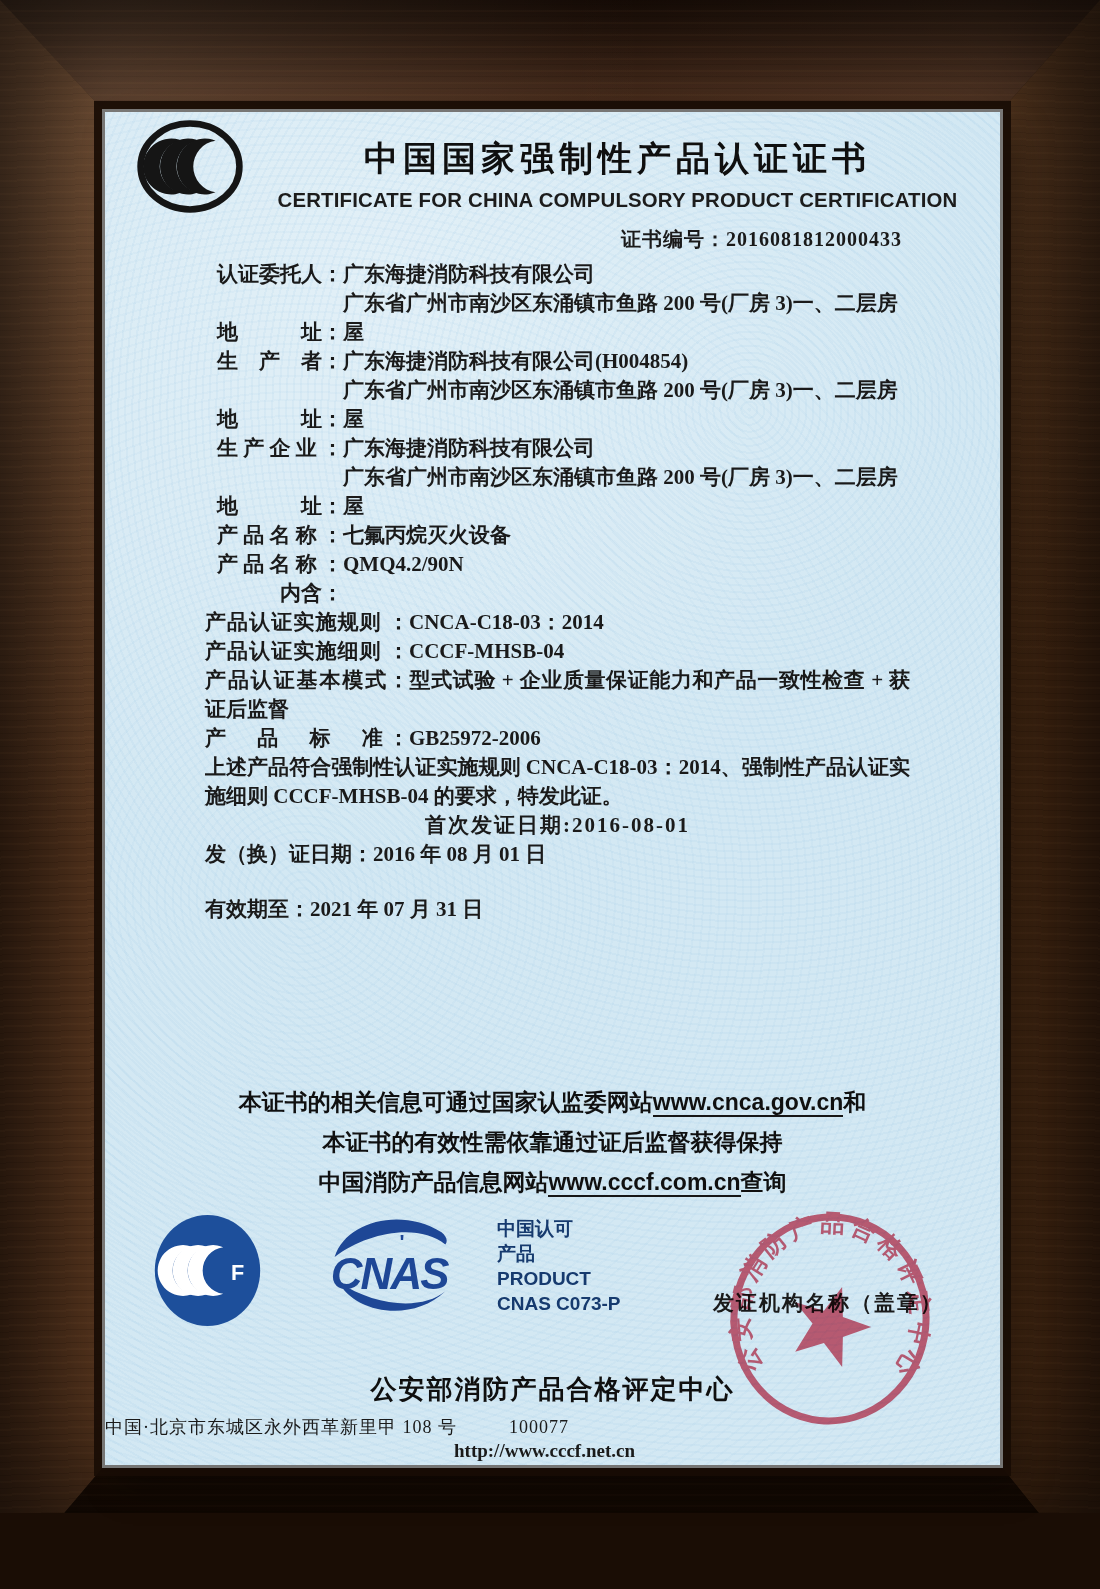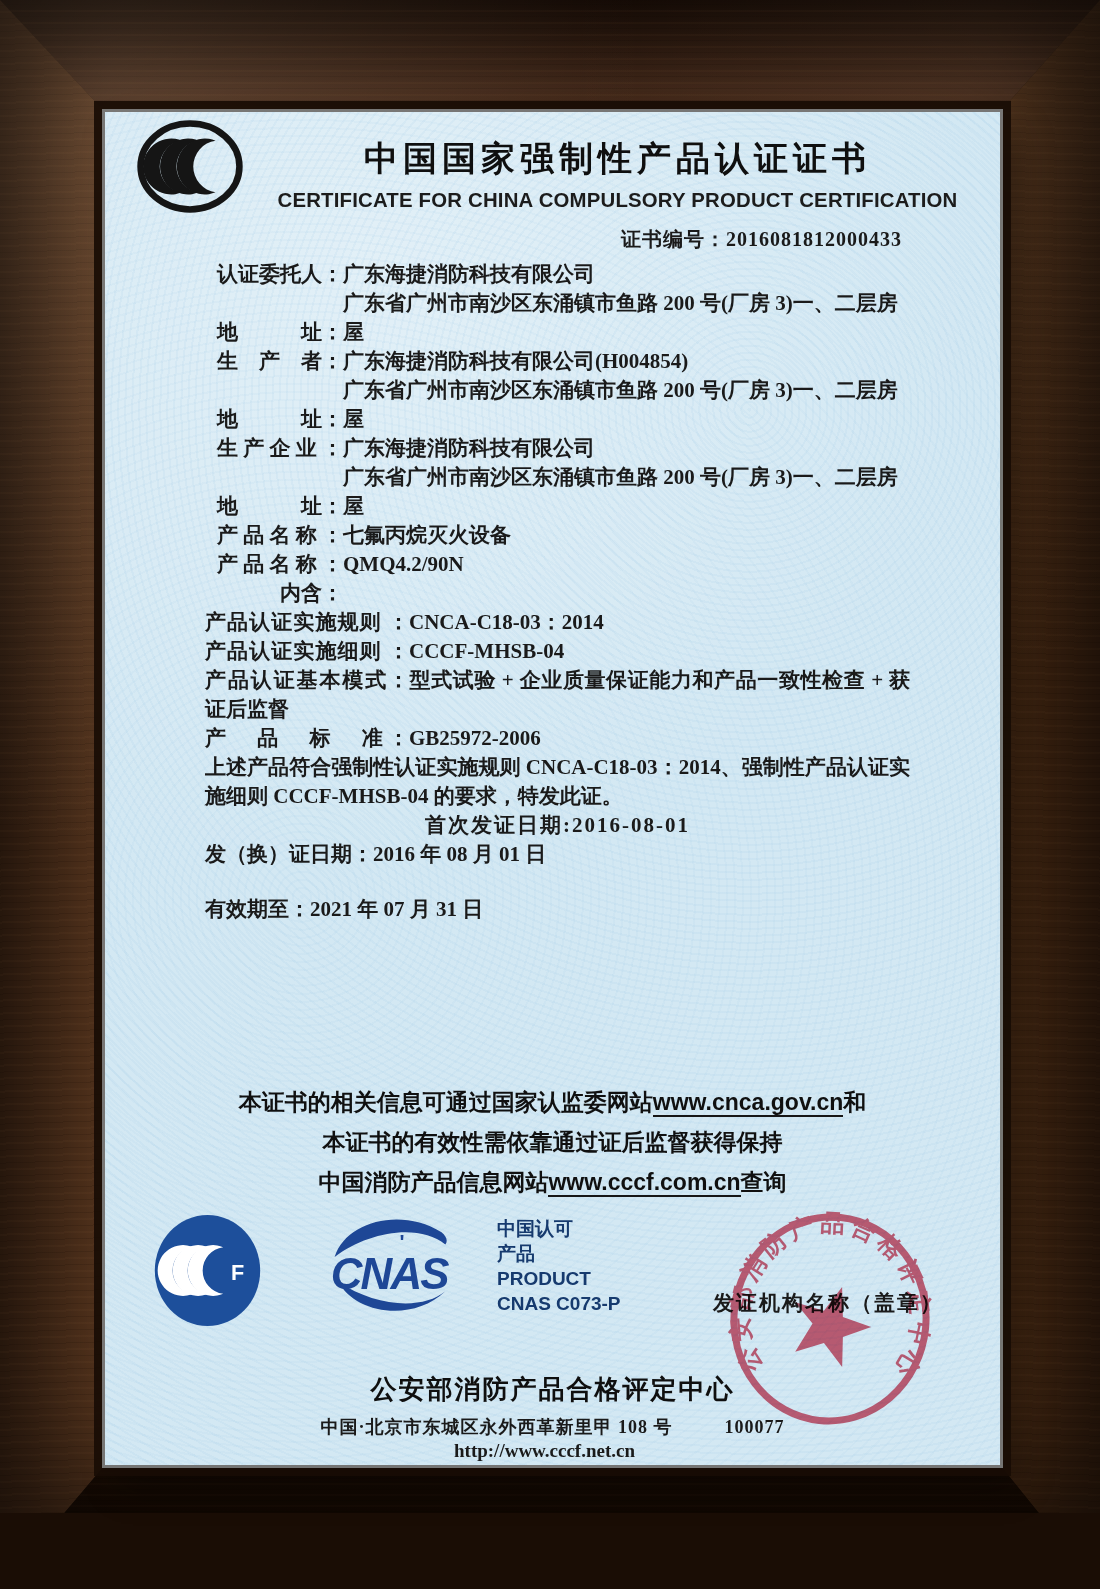--- a/index.html
+++ b/index.html
@@ -68,22 +68,22 @@
 
   
   .cccf-logo{position:absolute;left:47px;top:1100px;}
   .cnas-logo{position:absolute;left:222px;top:1096px;}
   .acc{position:absolute;left:392px;top:1104px;font-size:19px;font-weight:bold;line-height:25px;color:#16335f;}
   .acc .acc-line{white-space:nowrap;color:#163a6e;}
   .seal-caption{position:absolute;left:608px;top:1177px;font-size:21px;font-weight:bold;letter-spacing:2px;white-space:nowrap;}
   .stamp{position:absolute;left:615px;top:1093px;opacity:0.86;mix-blend-mode:multiply;}
   .orgname{position:absolute;left:0;right:0;top:1260px;text-align:center;
     font-size:26px;font-weight:bold;letter-spacing:2px;color:#0f0f0f;}
-  .addr{position:absolute;left:0;right:0;top:1303px;text-align:center;
-    font-size:18px;font-weight:bold;letter-spacing:1px;}
+  .addr{position:absolute;left:0;right:0;top:1303px;
+    font-size:18px;font-weight:normal;letter-spacing:1px;}
   .addr .gap{display:inline-block;width:52px;}
   .site{position:absolute;left:0;right:16px;top:1328px;text-align:center;font-size:19px;font-weight:bold;}
 </style>
 </head>
 <body>
 
 <div class="scene">
   <div class="rail rail-top"></div>
   <div class="rail rail-left"></div>
   <div class="rail rail-right"></div>

